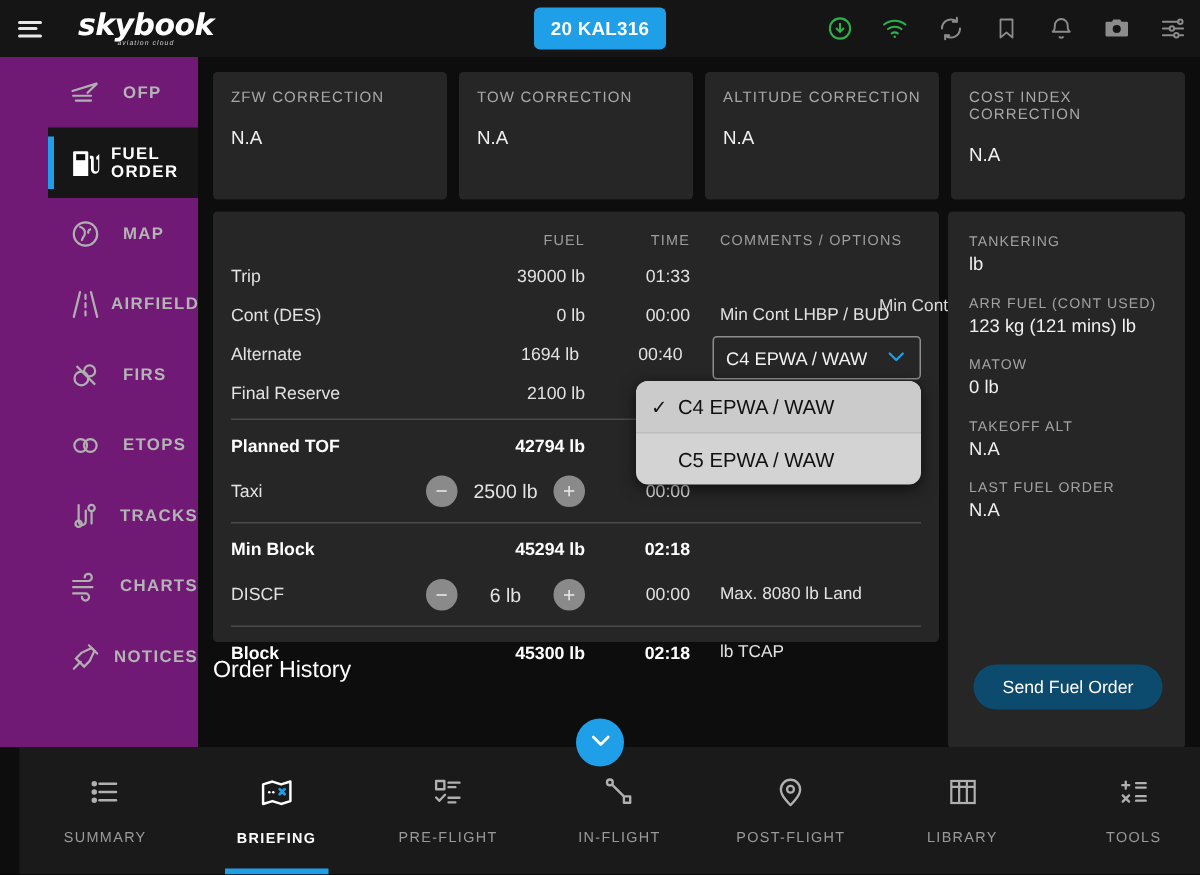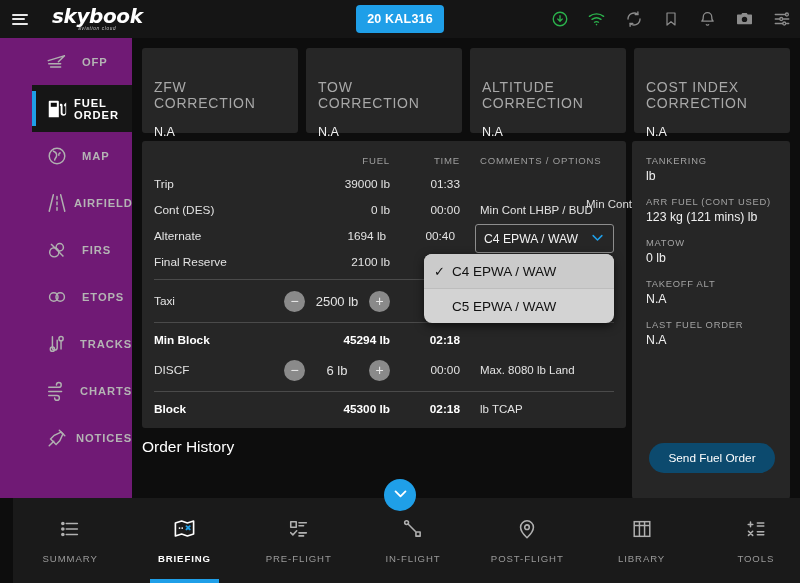--- a/index.html
+++ b/index.html
@@ -61,21 +61,21 @@
   }
 
   
   #main { position: absolute; left: 132px; top: 38px; width: 668px; height: 460px; background: #0d0d0d; }
 
   #corrections { position: absolute; left: 10px; top: 10px; display: flex; gap: 8px; }
   .corr-card {
     width: 156px; height: 85px; background: #262626; border-radius: 3px;
     padding: 12px 12px 0 12px;
   }
-  .corr-card .c-title { font-size: 14px; letter-spacing: 0.75px; color: #a8a8a8; margin-top: 19px; }
+  .corr-card .c-title { font-size: 10px; letter-spacing: 0.75px; color: #a8a8a8; }
   .corr-card .c-val { font-size: 12.5px; color: #f0f0f0; margin-top: 14px; }
 
   
   #fuel-card {
     position: absolute; left: 10px; top: 103px; width: 484px; height: 287px;
     background: #262626; border-radius: 3px; padding: 0 12px;
   }
   .frow { display: flex; align-items: center; height: 26px; position: relative; }
   .frow .c-name { width: 92px; font-size: 11.8px; color: #e2e2e2; }
   .frow .c-fuel { width: 148px; text-align: right; font-size: 11.8px; color: #e2e2e2; padding-right: 4px; }
@@ -398,20 +398,26 @@
 
       <div class="frow">
         <span class="c-name">Final Reserve</span>
         <span class="c-fuel">2100 lb</span>
         <span class="c-time">00:05</span>
         <span class="c-cmt"></span>
       </div>
 
       <div class="sep"></div>
 
+      <div class="frow bold">
+        <span class="c-name">Planned TOF</span>
+        <span class="c-fuel">42794 lb</span>
+        <span class="c-time">02:18</span>
+        <span class="c-cmt"></span>
+      </div>
 
       <div class="frow" style="height:34px">
         <span class="c-name">Taxi</span>
         <span class="stepper-cell">
           <button class="stepbtn">−</button>
           <span class="stepval">2500 lb</span>
           <button class="stepbtn">+</button>
         </span>
         <span class="c-time">00:00</span>
         <span class="c-cmt"></span>

